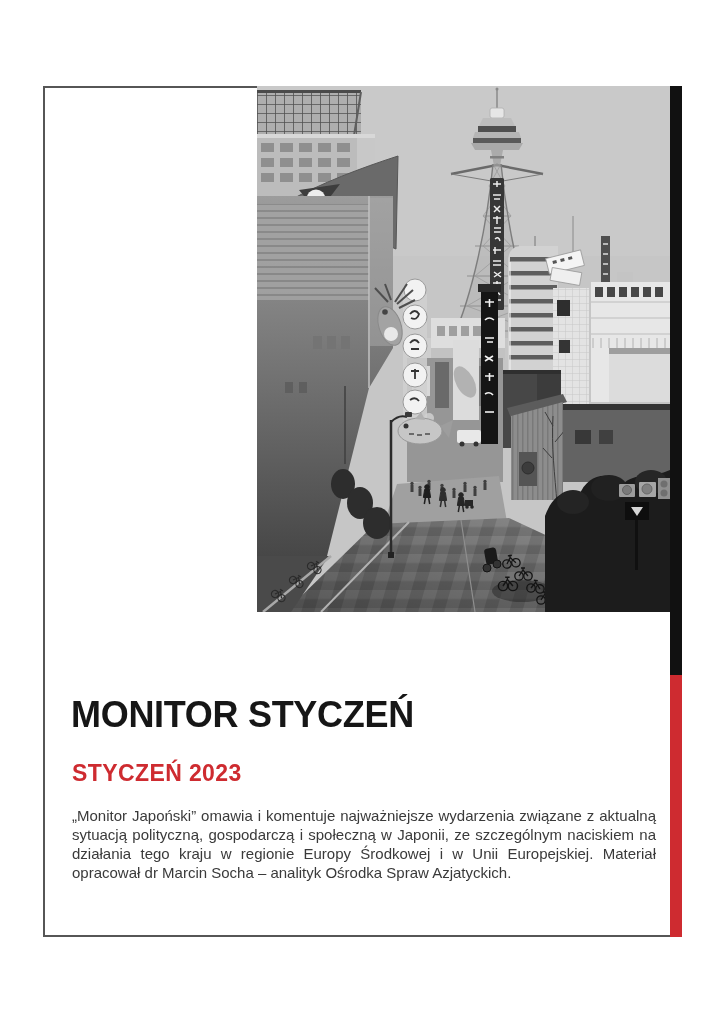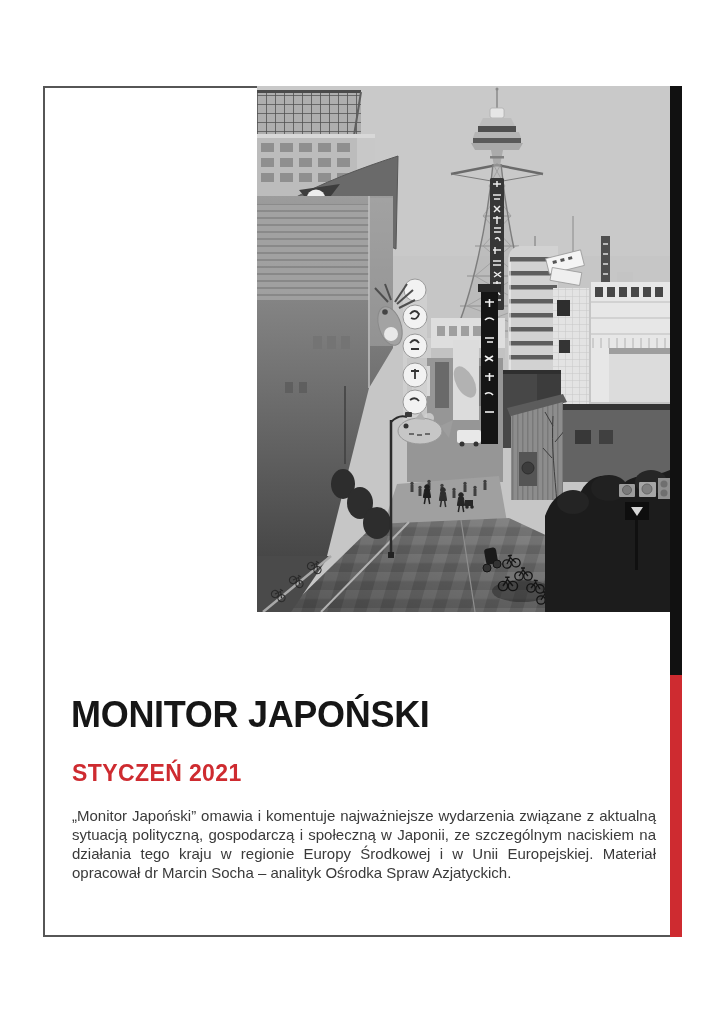--- a/index.html
+++ b/index.html
@@ -428,17 +428,17 @@
         <rect x="378" y="434" width="3" height="50" fill="#101010"></rect>
       </g>
     </svg>
   </div>
 
   <div class="accent-bar">
     <div class="black"></div>
     <div class="red"></div>
   </div>
 
-  <h1 class="title">MONITOR JAPOŃSKI</h1>
-  <h2 class="subtitle">STYCZEŃ 2021</h2>
+  <h1 class="title">MONITOR STYCZEŃ</h1>
+  <h2 class="subtitle">STYCZEŃ 2023</h2>
   <p class="intro">„Monitor Japoński” omawia i komentuje najważniejsze wydarzenia związane z aktualną sytuacją polityczną, gospodarczą i społeczną w Japonii, ze szczególnym naciskiem na działania tego kraju w regionie Europy Środkowej i w Unii Europejskiej. Materiał opracował dr Marcin Socha – analityk Ośrodka Spraw Azjatyckich.</p>
 
 </div>
 
 </body></html>

